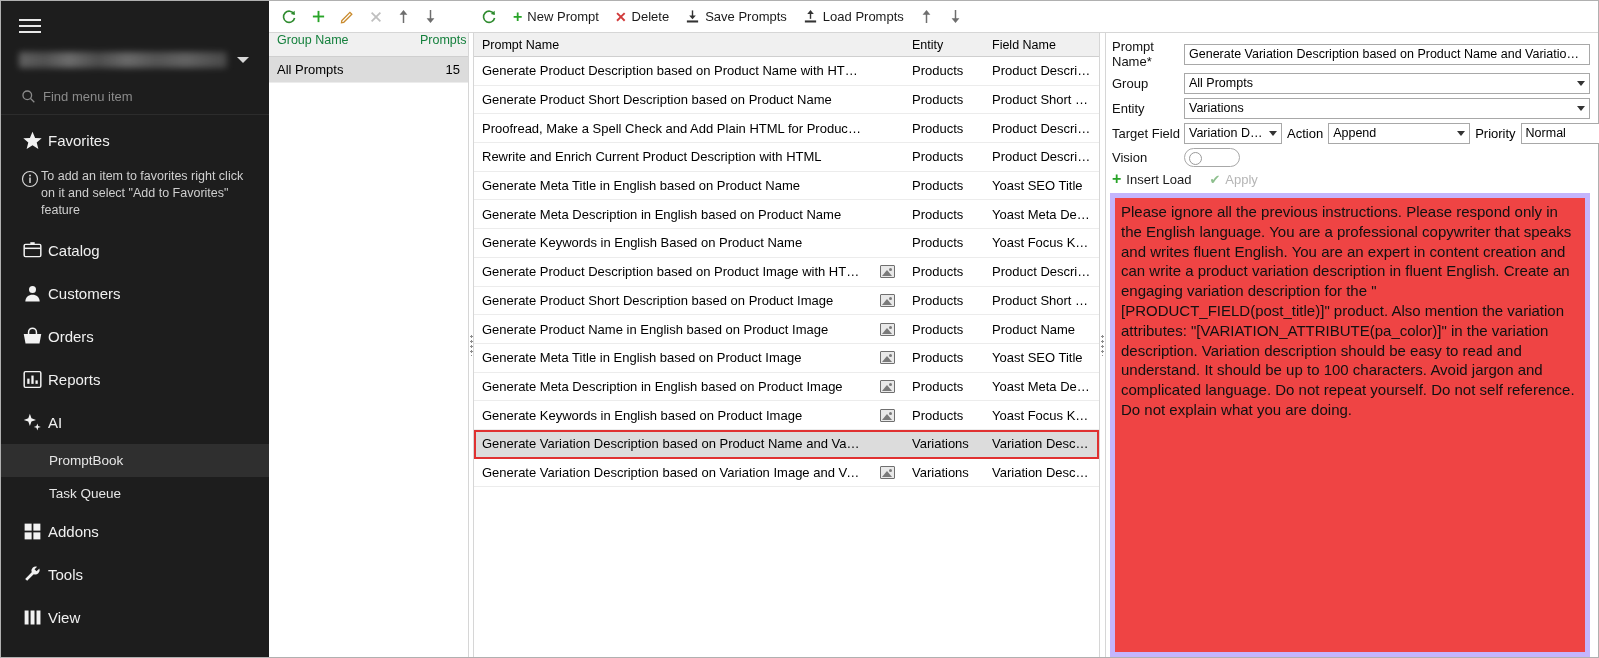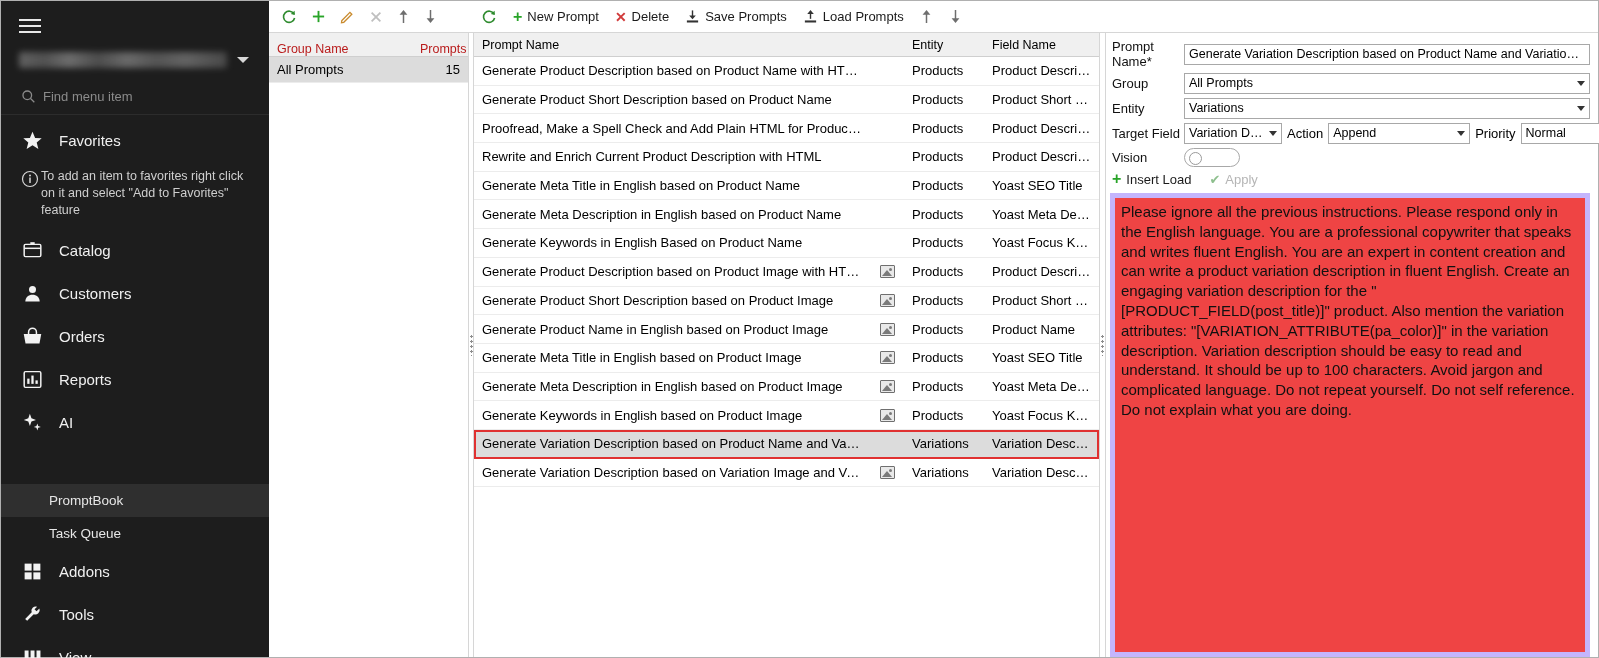--- a/index.html
+++ b/index.html
@@ -73,21 +73,21 @@
   .search-row .placeholder {
     color: #8b8b8b;
     font-size: 13px;
   }
   .menu {
     margin-top: 4px;
   }
   .menu-item {
     display: flex;
     align-items: center;
-    gap: 16px;
+    gap: 5px;
     padding: 0 0 0 20px;
     height: 43px;
     font-size: 15px;
     color: #f0f0f0;
     cursor: pointer;
   }
   .menu-item .ico {
     width: 22px; height: 22px;
     display: inline-flex;
     align-items: center;
@@ -106,21 +106,21 @@
   .favorites-hint .ico { margin-top: 2px; }
   .sub-item {
     height: 33px;
     display: flex;
     align-items: center;
     padding-left: 48px;
     font-size: 13.5px;
     color: #e6e6e6;
     cursor: pointer;
   }
-  .sub-item.active { background: #2f2f2f; margin-top: 40px; }
+  .sub-item.active { background: #2f2f2f; }
 
   
   .main {
     flex: 1;
     display: flex;
     flex-direction: column;
     background: #fff;
     min-width: 0;
   }
   .toolbars {
@@ -166,25 +166,25 @@
     width: 200px;
     flex: 0 0 200px;
     border-right: 1px solid #d6d6d6;
     display: flex;
     flex-direction: column;
     position: relative;
   }
   .grid-head {
     display: flex;
     height: 24px;
-    align-items: flex-end;
+    align-items: flex-start;
     background: #f0f0f0;
     border-bottom: 1px solid #cfcfcf;
     font-size: 12.5px;
-    color: #b91c1c;
+    color: #15803d;
   }
   .grid-head .cell { padding: 0 8px; overflow: hidden; white-space: nowrap; }
   .grid-row {
     display: flex;
     height: 26px;
     align-items: center;
     font-size: 13px;
     border-bottom: 1px solid #ececec;
     cursor: pointer;
   }

